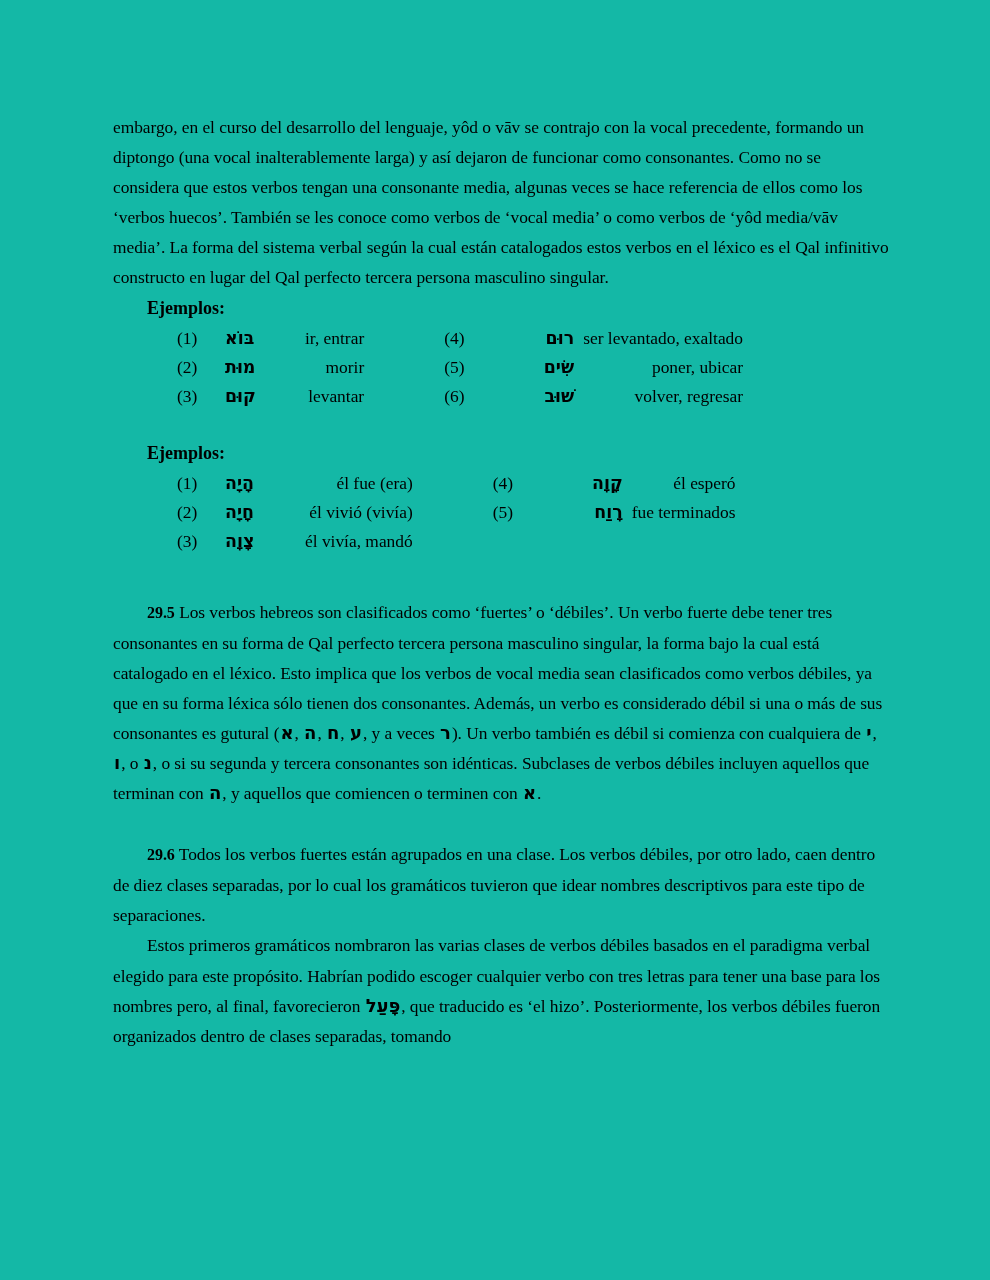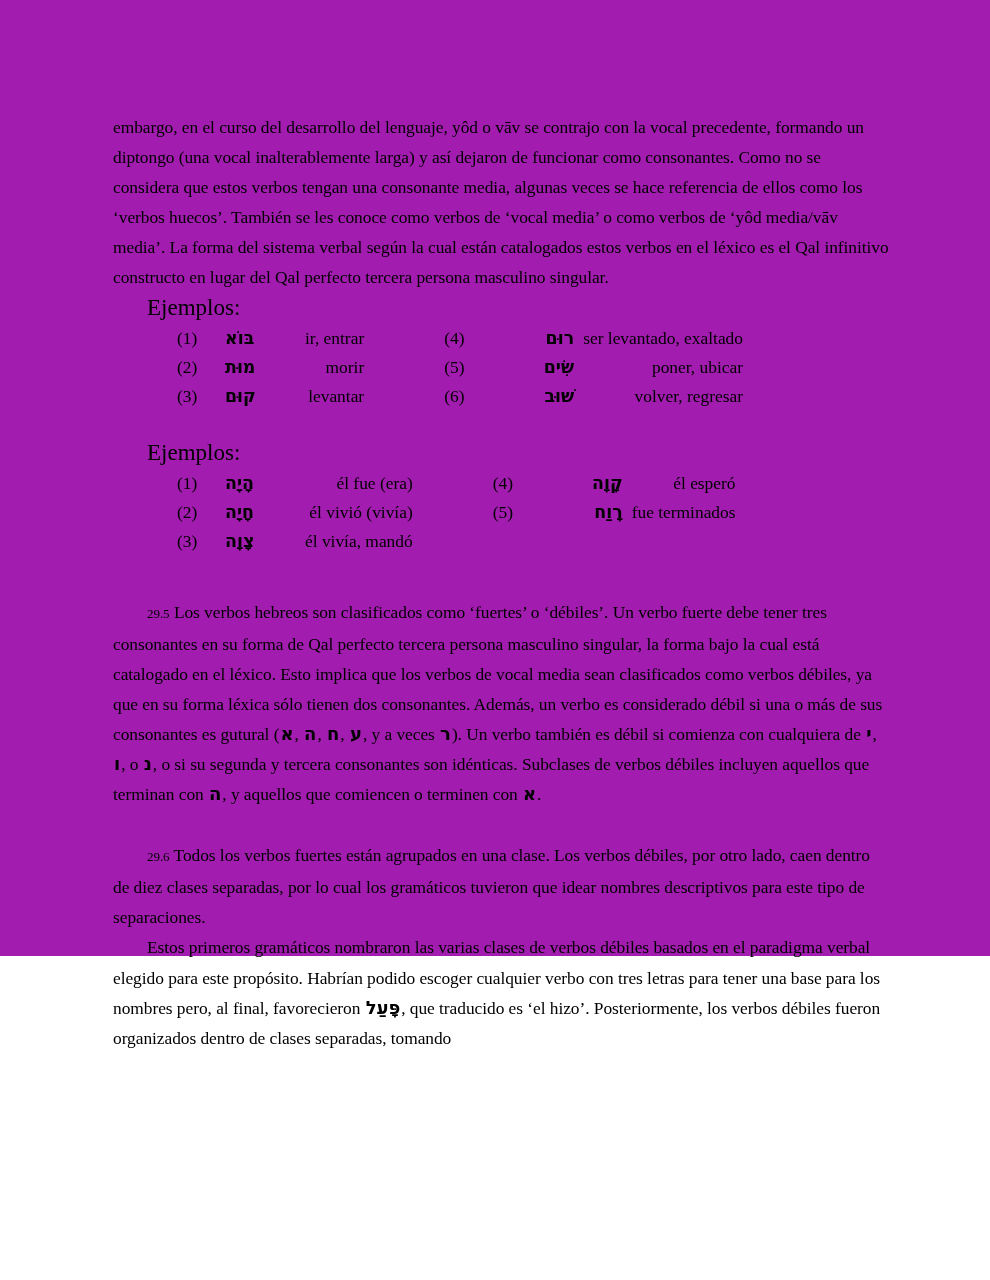--- a/index.html
+++ b/index.html
@@ -11,24 +11,24 @@
   body {
     width: 990px;
     height: 1280px;
     overflow: hidden;
     font-family: "Liberation Serif", "DejaVu Serif", serif;
     color: #000000;
   }
   .page {
     position: relative;
     width: 990px;
-    height: 956px;
+    height: 1280px;
     box-sizing: border-box;
     padding: 112px 100px 16px 113px;
-    background: #a21caf;
+    background: #14b8a6;
   }
   p {
     margin: 0;
     font-size: 17.4px;
     line-height: 30.1px;
     text-align: left;
     letter-spacing: -0.05px;
   }
   .body-par {
     margin-bottom: 0;
@@ -50,23 +50,24 @@
   .heb-inline {
     font-family: "DejaVu Sans", "Liberation Sans", sans-serif;
     font-size: 18px;
     direction: rtl;
     unicode-bidi: isolate;
     font-weight: 700;
     padding: 0 1px;
   }
 
   .ejemplos-label {
-    font-size: 23px;
+    font-size: 18px;
     line-height: 30.1px;
     padding-left: 34px;
+    font-weight: bold;
   }
 
   .ex-table {
     border-collapse: collapse;
     margin-left: 34px;
     margin-top: 1px;
   }
   .ex-table td {
     padding: 0;
     font-size: 17.4px;
@@ -95,22 +96,22 @@
     width: 56px;
     text-align: left;
   }
   .col-heb-2 {
     text-align: right;
     min-width: 74px;
     padding-right: 9px !important;
   }
 
   .secnum {
-    font-weight: normal;
-    font-size: 13px;
+    font-weight: bold;
+    font-size: 16px;
   }
   .sec-par {
     text-indent: 34px;
   }
 </style>
 </head>
 <body>
 
 <div class="page">
 

